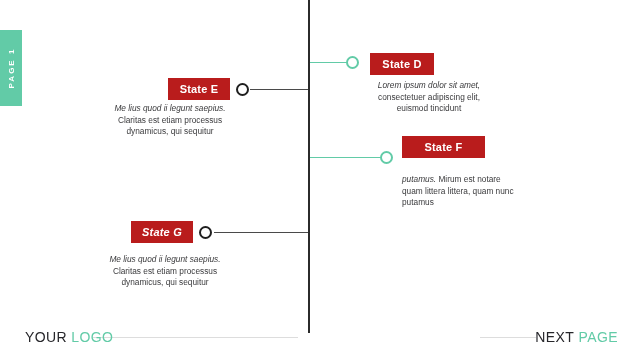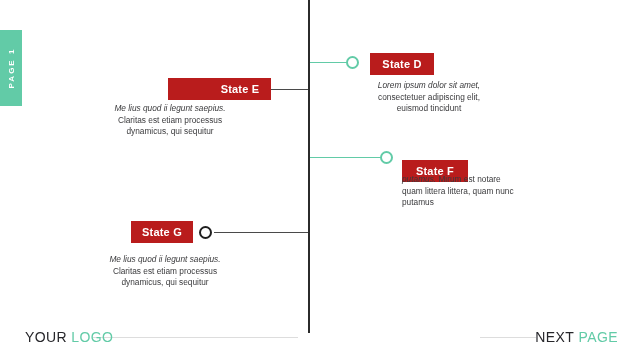--- a/index.html
+++ b/index.html
@@ -130,35 +130,35 @@
 
   <div class="connector green" style="left:310px; top:62px; width:38px;"></div>
   <div class="node-dot green" style="left:346px; top:56px;"></div>
   <div class="chip" style="left:370px; top:53px; width:64px;">State D</div>
   <div class="para left" style="left:370px; top:80px; width:118px;text-align:center;">
     <span class="lead">Lorem ipsum dolor sit amet,</span><span> consectetuer adipiscing elit, euismod tincidunt</span>
   </div>
 
   <div class="connector" style="left:250px; top:89px; width:58px;"></div>
   <div class="node-dot dark" style="left:236px; top:83px;"></div>
-  <div class="chip" style="left:168px; top:78px; width:62px;padding-left:41px;">State E</div>
+  <div class="chip" style="left:168px; top:78px; width:62px;">State E</div>
   <div class="para right" style="left:110px; top:103px; width:120px;">
     <span class="lead">Me lius quod ii legunt saepius.</span><span> Claritas est etiam processus dynamicus, qui sequitur</span>
   </div>
 
   <div class="connector green" style="left:310px; top:157px; width:72px;"></div>
   <div class="node-dot green" style="left:380px; top:151px;"></div>
-  <div class="chip" style="left:402px; top:160px; width:66px;">State F</div>
+  <div class="chip" style="left:402px; top:136px; width:83px;">State F</div>
   <div class="para left" style="left:402px; top:174px; width:118px;">
     <span class="lead">putamus.</span><span> Mirum est notare quam littera littera, quam nunc putamus</span>
   </div>
 
   <div class="connector" style="left:214px; top:232px; width:94px;"></div>
   <div class="node-dot dark" style="left:199px; top:226px;"></div>
-  <div class="chip" style="left:131px; top:221px; width:62px;">State G</div>
+  <div class="chip" style="left:131px; top:221px; width:62px;font-style:italic;">State G</div>
   <div class="para right" style="left:105px; top:254px; width:120px;">
     <span class="lead">Me lius quod ii legunt saepius.</span><span> Claritas est etiam processus dynamicus, qui sequitur</span>
   </div>
 
   <div class="footer-rule" style="left:93px; width:205px;"></div>
   <div class="footer-rule" style="left:480px; width:56px;"></div>
 
   <div class="footer-label footer-left">
     <span class="dark">YOUR</span><span>&nbsp;</span><span class="green">LOGO</span>
   </div>

